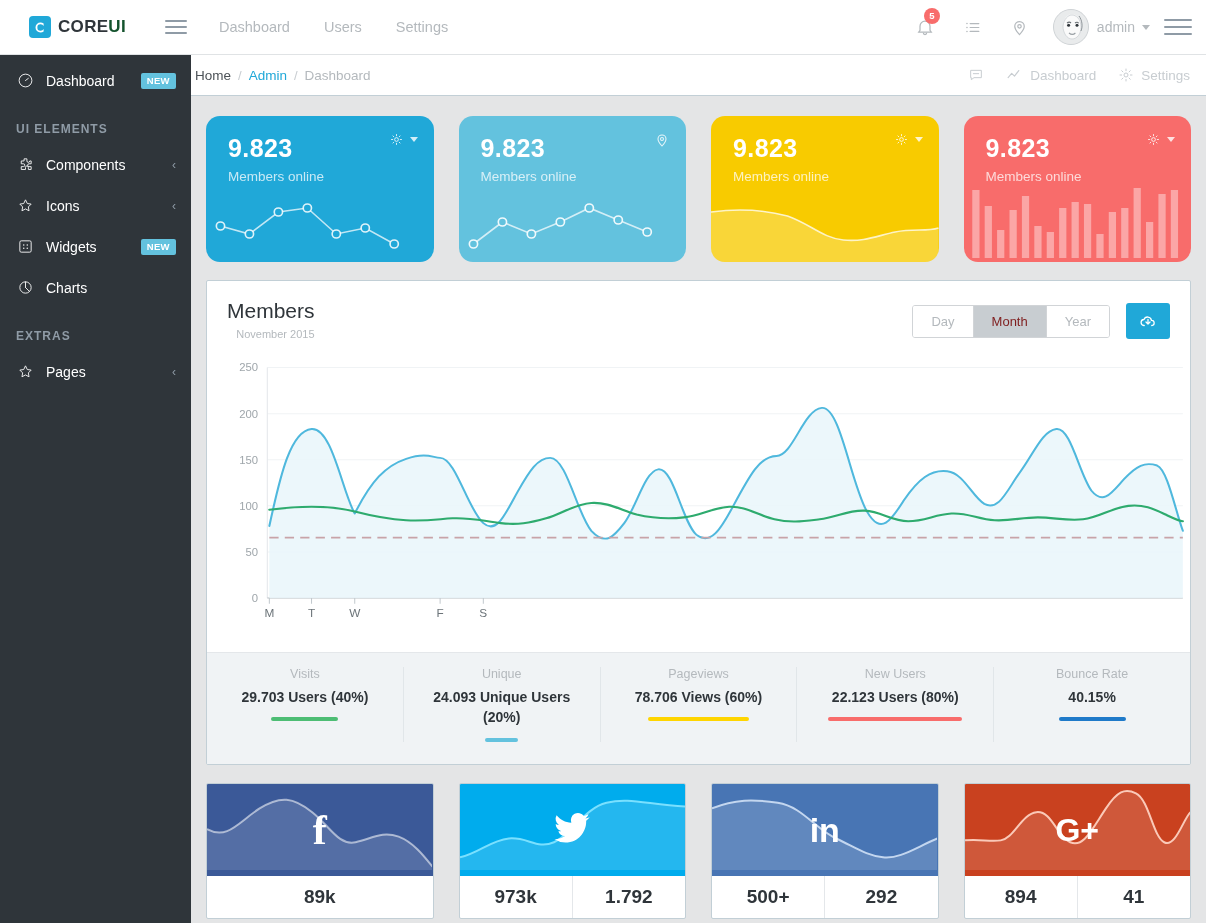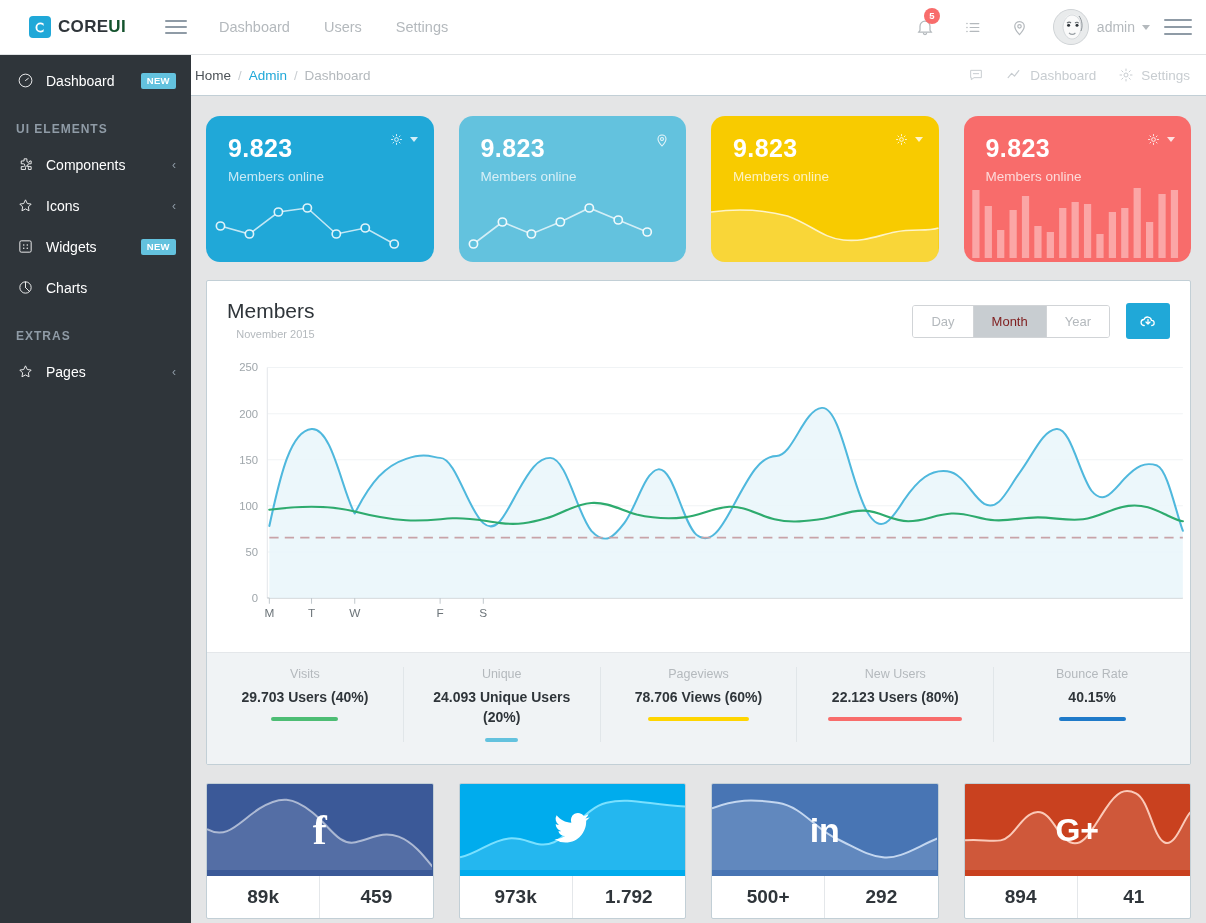--- a/index.html
+++ b/index.html
@@ -518,21 +518,20 @@
       <div class="social-card">
         <div class="soc-head" style="background:#3b5998;">
           <svg class="soc-chart" viewBox="0 0 240 92" preserveAspectRatio="none">
             <path d="M0,48 C22,60 34,40 56,26 C78,12 92,14 112,30 C130,44 140,66 158,62 C176,58 186,50 204,56 C220,62 232,78 240,88 L240,92 L0,92 Z" fill="#fff" fill-opacity=".13"></path>
             <path d="M0,48 C22,60 34,40 56,26 C78,12 92,14 112,30 C130,44 140,66 158,62 C176,58 186,50 204,56 C220,62 232,78 240,88" fill="none" stroke="#fff" stroke-opacity=".55" stroke-width="2" vector-effect="non-scaling-stroke"></path>
           </svg>
           <span class="soc-glyph" style="font-size:42px;font-weight:bold;font-family:'Liberation Serif',serif;line-height:1;">f</span>
         </div>
         <div class="soc-stats">
           <div class="soc-stat">89k</div>
-          <div class="soc-stat">459</div>
         </div>
       </div>
 
       <div class="social-card">
         <div class="soc-head" style="background:#00aced;">
           <svg class="soc-chart" viewBox="0 0 240 92" preserveAspectRatio="none">
             <path d="M0,78 C20,74 32,60 52,58 C72,56 82,70 100,62 C120,53 132,26 156,20 C180,14 200,22 240,24 L240,92 L0,92 Z" fill="#fff" fill-opacity=".14"></path>
             <path d="M0,78 C20,74 32,60 52,58 C72,56 82,70 100,62 C120,53 132,26 156,20 C180,14 200,22 240,24" fill="none" stroke="#7fe3ff" stroke-opacity=".95" stroke-width="2" vector-effect="non-scaling-stroke"></path>
           </svg>
           <span class="soc-glyph">

